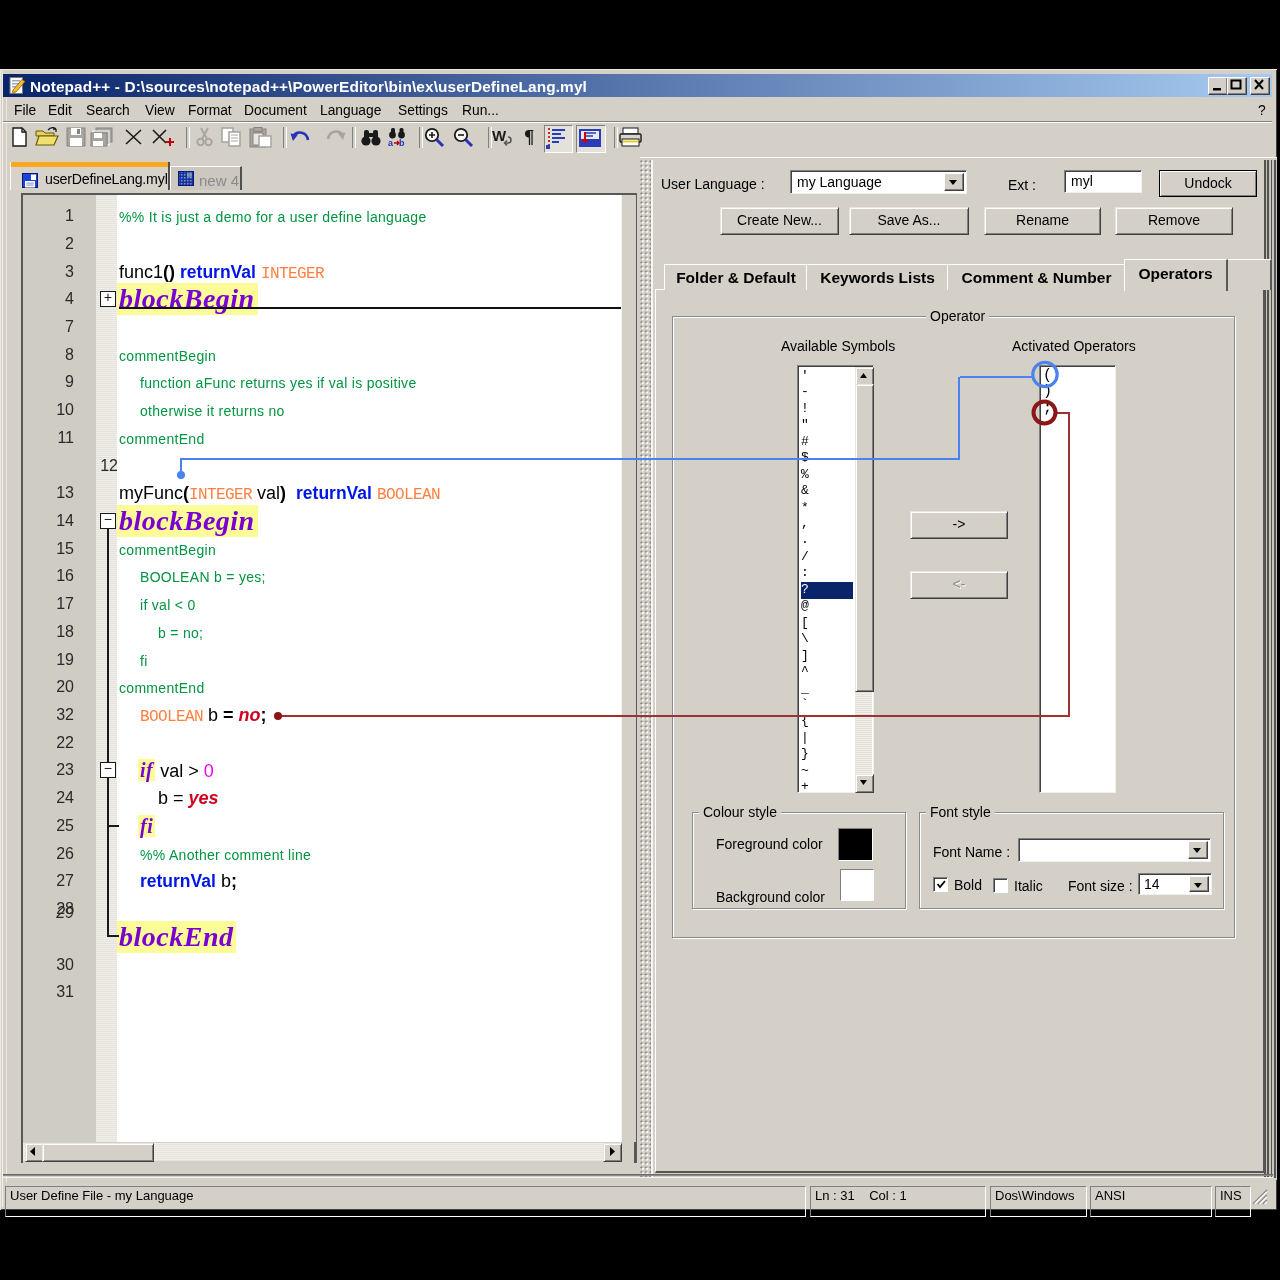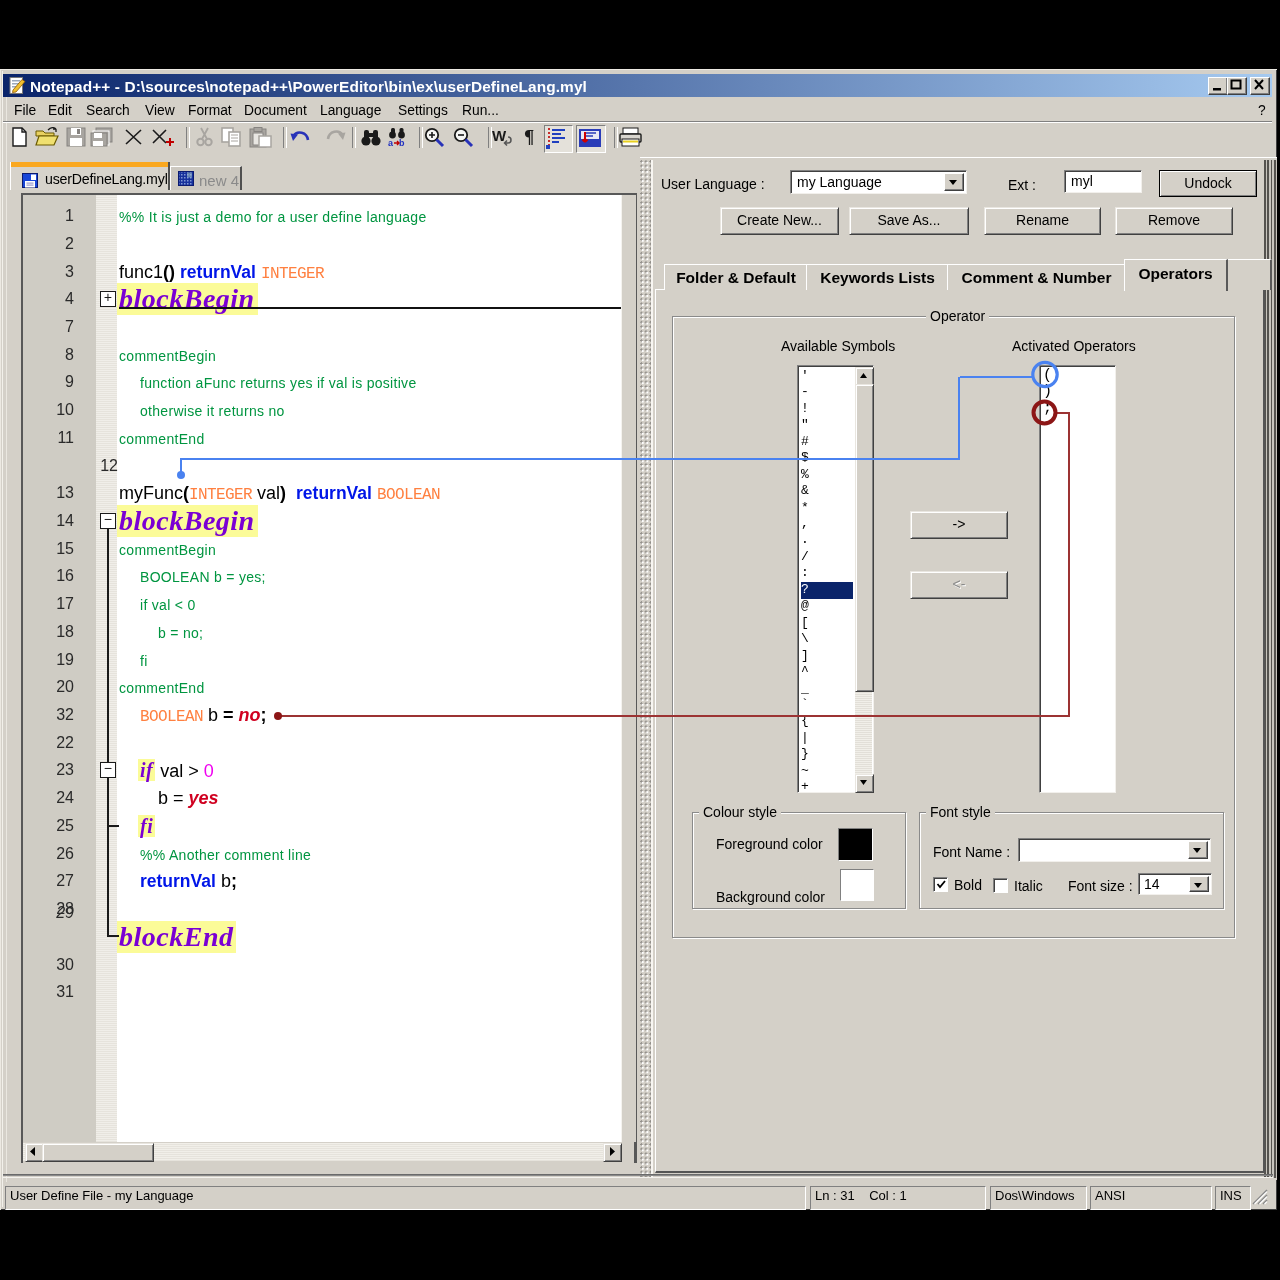--- a/index.html
+++ b/index.html
@@ -57,21 +57,21 @@
 .cbarr{position:absolute;right:2px;top:2px;bottom:2px;width:18px;background:#d4d0c8;
   border:1px solid;border-color:#fff #404040 #404040 #fff;box-shadow:inset -1px -1px 0 #808080;}
 .cbarr:after{content:"";position:absolute;left:4px;top:6px;border:4px solid transparent;border-top:5px solid #000;}
 .group{position:absolute;border:1px solid #8a8a8a;box-shadow:1px 1px 0 #fff,inset 1px 1px 0 #fff;}
 .gtitle{position:absolute;top:-9px;background:#d4d0c8;font-size:14px;padding:0 4px;white-space:pre;}
 .ptab{position:absolute;background:#d4d0c8;border-top:1px solid #fff;border-left:1px solid #fff;
   border-right:2px solid #595959;
   font-weight:bold;font-size:15.5px;text-align:center;color:#000;}
 
 #status{position:absolute;left:3px;bottom:2px;right:3px;height:26px;background:#d4d0c8;}
-.seg{position:absolute;top:4px;height:24px;border:1px solid;border-color:#808080 #fff #fff #808080;
+.seg{position:absolute;top:4px;height:31px;border:1px solid;border-color:#808080 #fff #fff #808080;
   font-size:13px;line-height:17px;padding-left:4px;color:#000;white-space:pre;box-sizing:border-box;}
 #panel{position:absolute;left:640px;top:88px;width:637px;height:1022px;background:#d4d0c8;
   border-top:1px solid #fff;}
 .litem{position:absolute;left:3px;font-size:13px;height:16.5px;line-height:16px;
   font-family:"Liberation Mono",monospace;color:#000;white-space:pre;}
 .blueline{position:absolute;background:#4a82f0;z-index:50;}
 .redline{position:absolute;background:#9c3333;z-index:50;}
 .grip{position:absolute;width:11px;
  background-image:radial-gradient(circle at 2.6px 2.6px,#ffffff 1px,rgba(0,0,0,0) 1.3px),
    radial-gradient(circle at 1.4px 1.4px,#908d88 1px,rgba(0,0,0,0) 1.3px);

